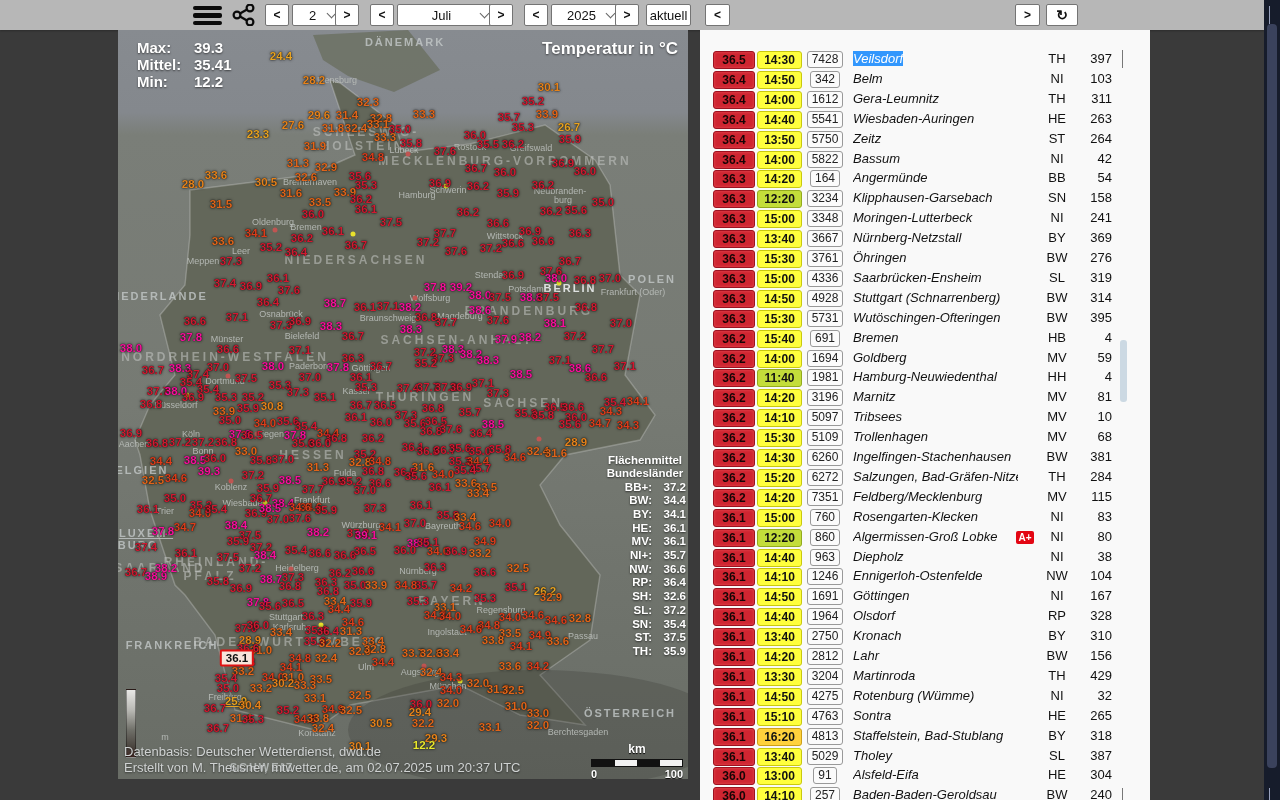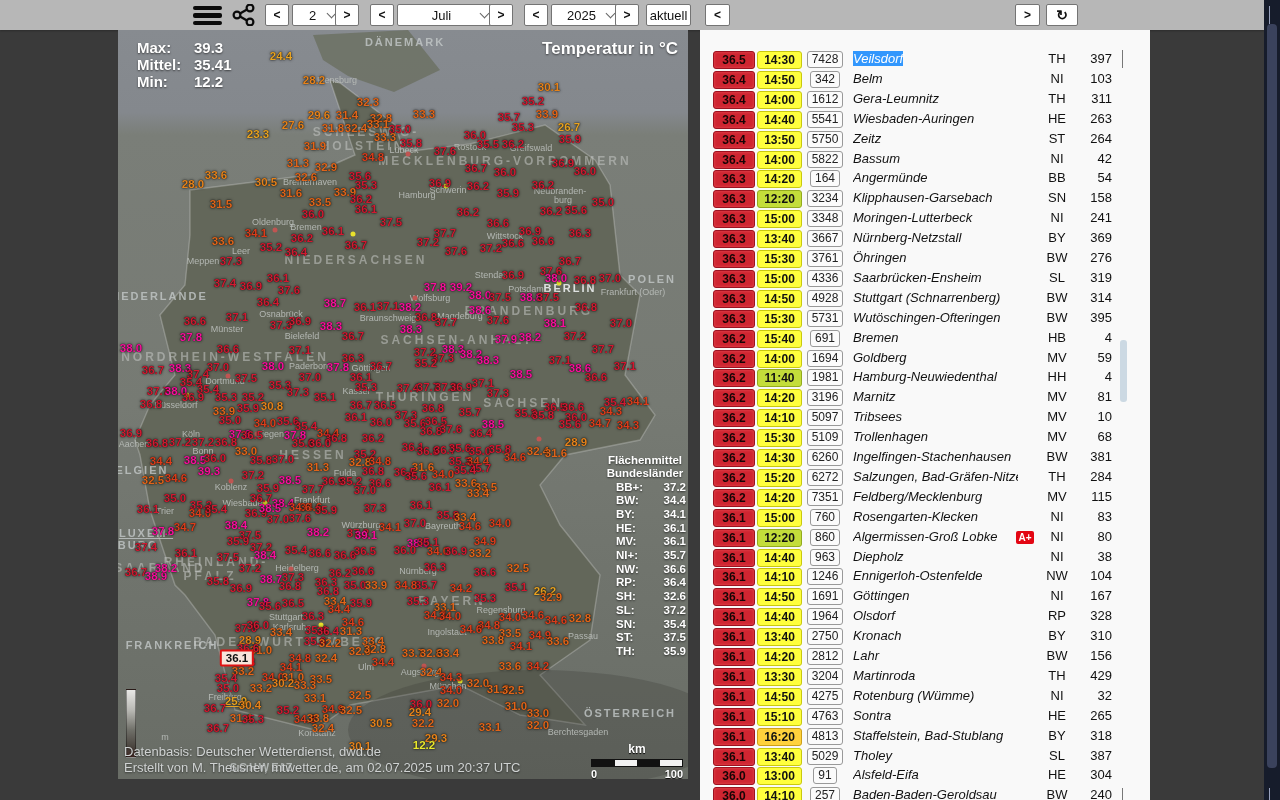--- a/index.html
+++ b/index.html
@@ -23,21 +23,21 @@
   .map-body{position:relative;width:570px;height:749px;overflow:hidden;
      background:linear-gradient(180deg,#878b90 0%,#84888d 11%,#7a7e78 14%,#767a73 50%,#70746d 72%,#696d66 100%);}
   .map-body svg.terrain{position:absolute;left:0;top:0;}
   .stats{position:absolute;left:19px;top:9px;color:#fff;font-weight:bold;font-size:15px;text-shadow:0 1px 2px rgba(0,0,0,.55);}
   .stats div{display:flex;}
   .stats .lb{width:57px;}
   .unit-label{position:absolute;right:10px;top:9px;color:#fff;font-weight:bold;font-size:17px;text-shadow:0 1px 2px rgba(0,0,0,.55);}
   .area-means{position:absolute;left:486px;top:424px;width:82px;color:#fff;font-weight:bold;font-size:11.5px;text-shadow:0 1px 2px rgba(0,0,0,.6);}
   .area-means .ttl{text-align:center;line-height:13px;}
   .area-means .row{display:flex;justify-content:flex-end;line-height:13.2px;margin-top:0.5px;}
-  .area-means .row .k{width:36px;text-align:left;}
+  .area-means .row .k{width:36px;text-align:right;}
   .area-means .row .v{width:34px;text-align:right;}
   .attrib{position:absolute;left:6px;bottom:4px;color:#cfd2d2;font-size:13px;line-height:15.5px;text-shadow:0 1px 2px rgba(0,0,0,.5);}
   .scalebar{position:absolute;left:473px;top:712px;width:92px;color:#fff;font-weight:bold;font-size:12px;text-shadow:0 1px 1px #000;}
   .scalebar .km{text-align:center;margin-bottom:3px;}
   .scalebar .bar{height:6px;border:1px solid #111;display:flex;}
   .scalebar .bar div{flex:1;}
   .scalebar .ends{display:flex;justify-content:space-between;font-size:11px;margin-top:1px;}
   .elevbar{position:absolute;left:8px;top:659px;width:8px;height:67px;border:1px solid rgba(0,0,0,.35);
      background:linear-gradient(180deg,#e8e8e6,#b9b9b4 30%,#6f6f68 60%,#4a443e 85%,#402824);}
   .temp{position:absolute;font-size:11.5px;font-weight:bold;white-space:nowrap;transform:translate(-50%,-50%);
@@ -180,21 +180,21 @@
         <span class="city" style="left: 442px; top: 161px;">Neubranden-</span>
         <span class="city" style="left: 445px; top: 170px;">burg</span>
         <span class="city" style="left: 192px; top: 152px;">Bremerhaven</span>
         <span class="city" style="left: 286px; top: 120px;">Lübeck</span>
         <span class="city" style="left: 299px; top: 165px;">Hamburg</span>
         <span class="city" style="left: 123px; top: 221px;">Leer</span>
         <span class="city" style="left: 155px; top: 192px;">Oldenburg</span>
         <span class="city" style="left: 188px; top: 197px;">Bremen</span>
         <span class="city" style="left: 85px; top: 231px;">Meppen</span>
         <span class="city" style="left: 163px; top: 284px;">Osnabrück</span>
-        <span class="city" style="left: 109px; top: 299px;">Münster</span>
+        <span class="city" style="left: 109px; top: 309px;">Münster</span>
         <span class="city" style="left: 184px; top: 306px;">Bielefeld</span>
         <span class="city" style="left: 387px; top: 206px;">Wittstock</span>
         <span class="city" style="left: 372px; top: 245px;">Stendal</span>
         <span class="city" style="left: 408px; top: 259px;">Potsdam</span>
         <span class="city" style="left: 515px; top: 262px;">Frankfurt (Oder)</span>
         <span class="city" style="left: 342px; top: 286px;">Magdeburg</span>
         <span class="city" style="left: 270px; top: 288px;">Braunschweig</span>
         <span class="city" style="left: 312px; top: 268px;">Wolfsburg</span>
         <span class="city" style="left: 192px; top: 336px;">Paderborn</span>
         <span class="city" style="left: 107px; top: 351px;">Dortmund</span>

